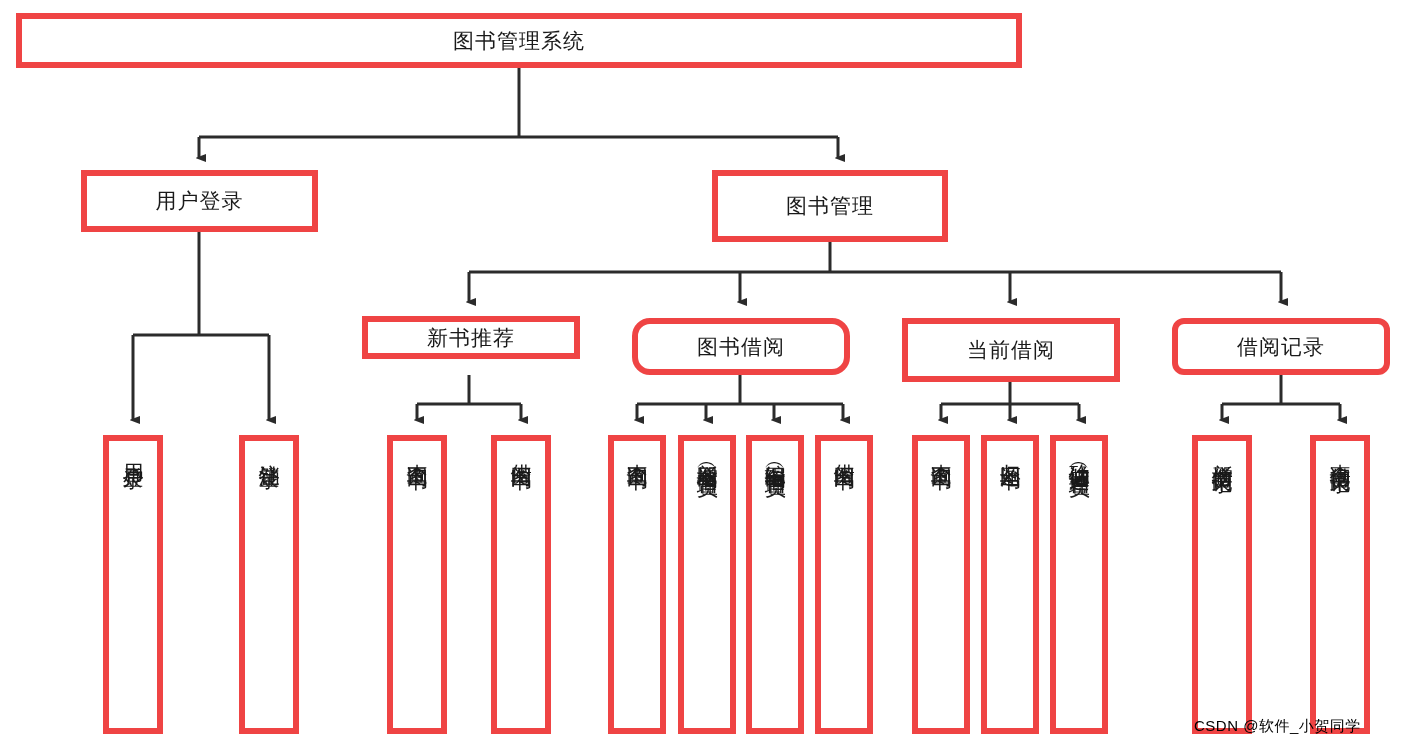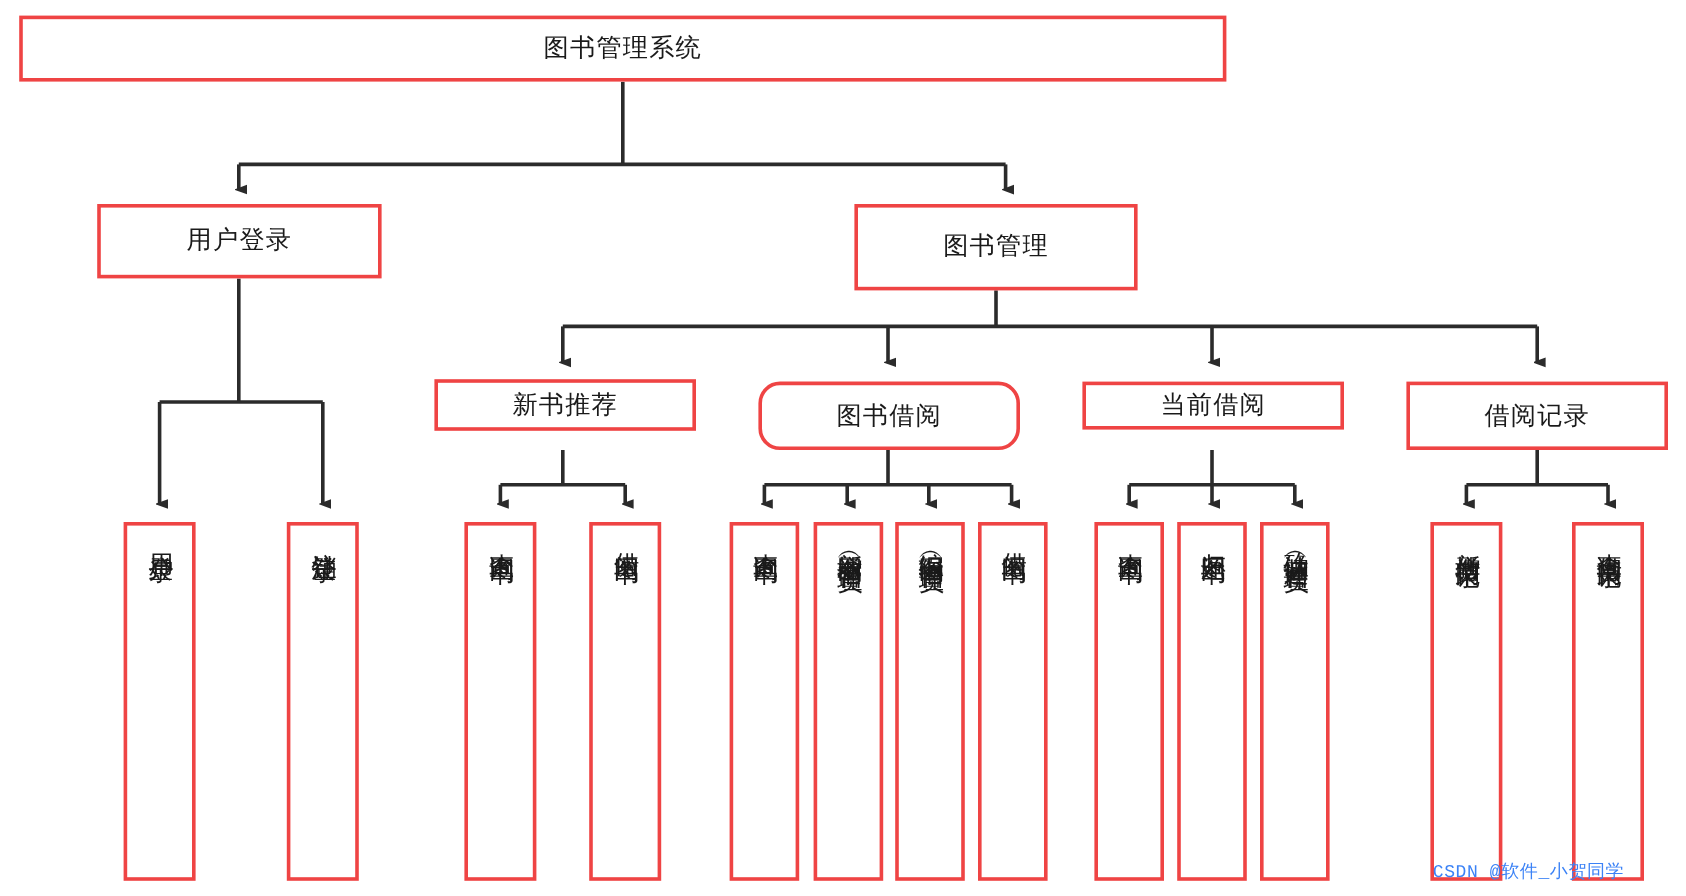--- a/index.html
+++ b/index.html
@@ -22,21 +22,21 @@
     left: 0;
     top: 0;
     width: 1405px;
     height: 747px;
     pointer-events: none;
   }
   .node {
     position: absolute;
     box-sizing: border-box;
     background: #ffffff;
-    border: 3px solid #ef4444;
+    border: 6px solid #ef4444;
     display: flex;
     align-items: center;
     justify-content: center;
     color: #1a1a1a;
     z-index: 2;
   }
   .node-h {
     font-size: 21px;
     letter-spacing: 1px;
     line-height: 1.2;
@@ -52,25 +52,24 @@
     text-orientation: upright;
     font-size: 21px;
     line-height: 1.35;
     letter-spacing: 2px;
     color: #1a1a1a;
     white-space: nowrap;
   }
   .watermark {
     position: absolute;
     font-size: 15px;
-    color: #3b82f6;
+    color: #000000;
     letter-spacing: 0.5px;
     white-space: nowrap;
     z-index: 3;
-    font-family: Liberation Mono, monospace;
   }
 </style>
 </head>
 <body>
 
 <div id="canvas">
 
   <svg id="connectors" viewBox="0 0 1405 747" xmlns="http://www.w3.org/2000/svg">
     <defs>
       <marker id="arrow" markerWidth="10" markerHeight="10" refX="5" refY="7" orient="auto" markerUnits="userSpaceOnUse">
@@ -131,24 +130,24 @@
   <div class="node node-h" style="left:712px; top:170px; width:236px; height:72px;">
     <span>图书管理</span>
   </div>
 
   <div class="node node-h" style="left:362px; top:316px; width:218px; height:43px;">
     <span>新书推荐</span>
   </div>
   <div class="node node-h" style="left:632px; top:318px; width:218px; height:57px;border-radius:18px;">
     <span>图书借阅</span>
   </div>
-  <div class="node node-h" style="left:902px; top:318px; width:218px; height:40px;">
+  <div class="node node-h" style="left:902px; top:318px; width:218px; height:64px;">
     <span>当前借阅</span>
   </div>
-  <div class="node node-h" style="left:1172px; top:318px; width:218px; height:57px;">
+  <div class="node node-h" style="left:1172px; top:318px; width:218px; height:57px;border-radius:12px;">
     <span>借阅记录</span>
   </div>
 
   <div class="node node-v" style="left:103px; top:435px; width:60px; height:299px;">
     <span class="vtext">用户登录</span>
   </div>
   <div class="node node-v" style="left:239px; top:435px; width:60px; height:299px;">
     <span class="vtext">注销登录</span>
   </div>
 

